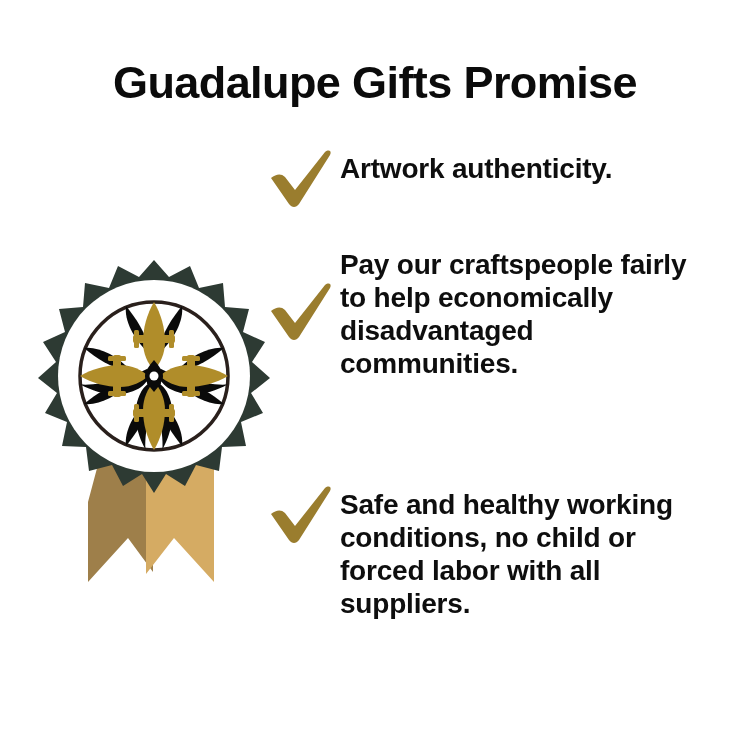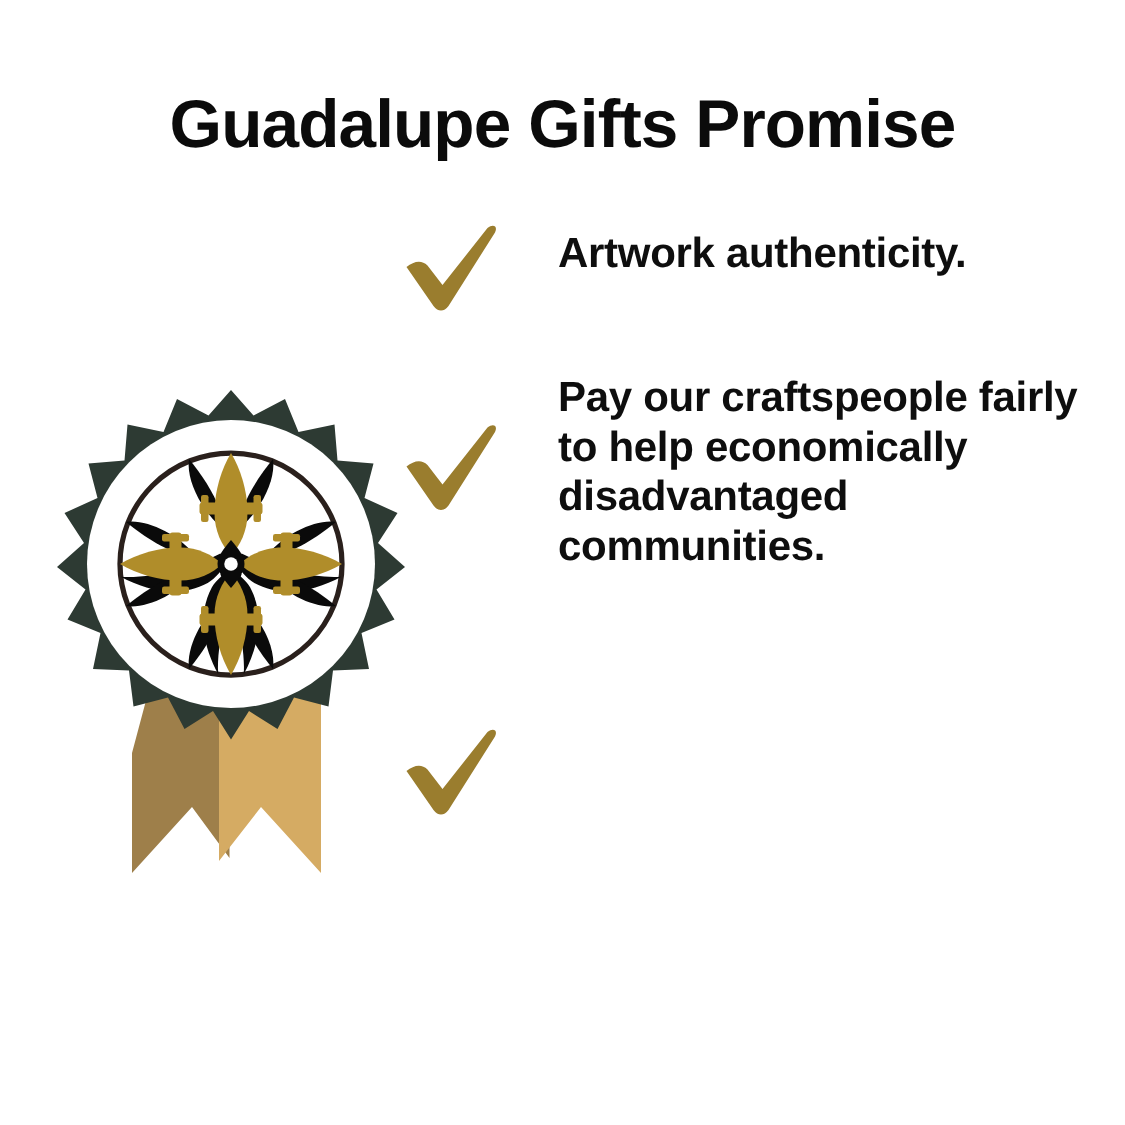--- a/index.html
+++ b/index.html
@@ -57,21 +57,20 @@
     position: absolute;
     left: 268px;
     top: 140px;
     width: 470px;
   }
   .promise-item {
     position: absolute;
     left: 0;
     display: flex;
     align-items: flex-start;
-    gap: 32px;
   }
   .promise-item.i0 { top: 8px; }
   .promise-item.i1 { top: 104px; align-items: center; }
   .promise-item.i2 { top: 344px; }
 
   .check-icon {
     flex: 0 0 auto;
     width: 72px;
     height: 60px;
     margin-top: 2px;
@@ -210,16 +209,17 @@
       </span>
       <span class="promise-text">Pay our craftspeople fairly to help economically disadvantaged communities.</span>
     </div>
 
     <div class="promise-item i2">
       <span class="check-icon">
         <svg viewBox="0 0 72 60" xmlns="http://www.w3.org/2000/svg" aria-hidden="true">
           <path d="M3,28 C8,24 13,23 17,27 L27,40 L57,2 C61,-1 64,1 62,5 L31,54 C28,58 24,58 21,54 Z" fill="#9a7d2e"></path>
         </svg>
       </span>
+      <span class="promise-text">Safe and healthy working conditions, no child or forced labor with all suppliers.</span>
     </div>
 
   </div>
 </div>
 
 </body></html>

